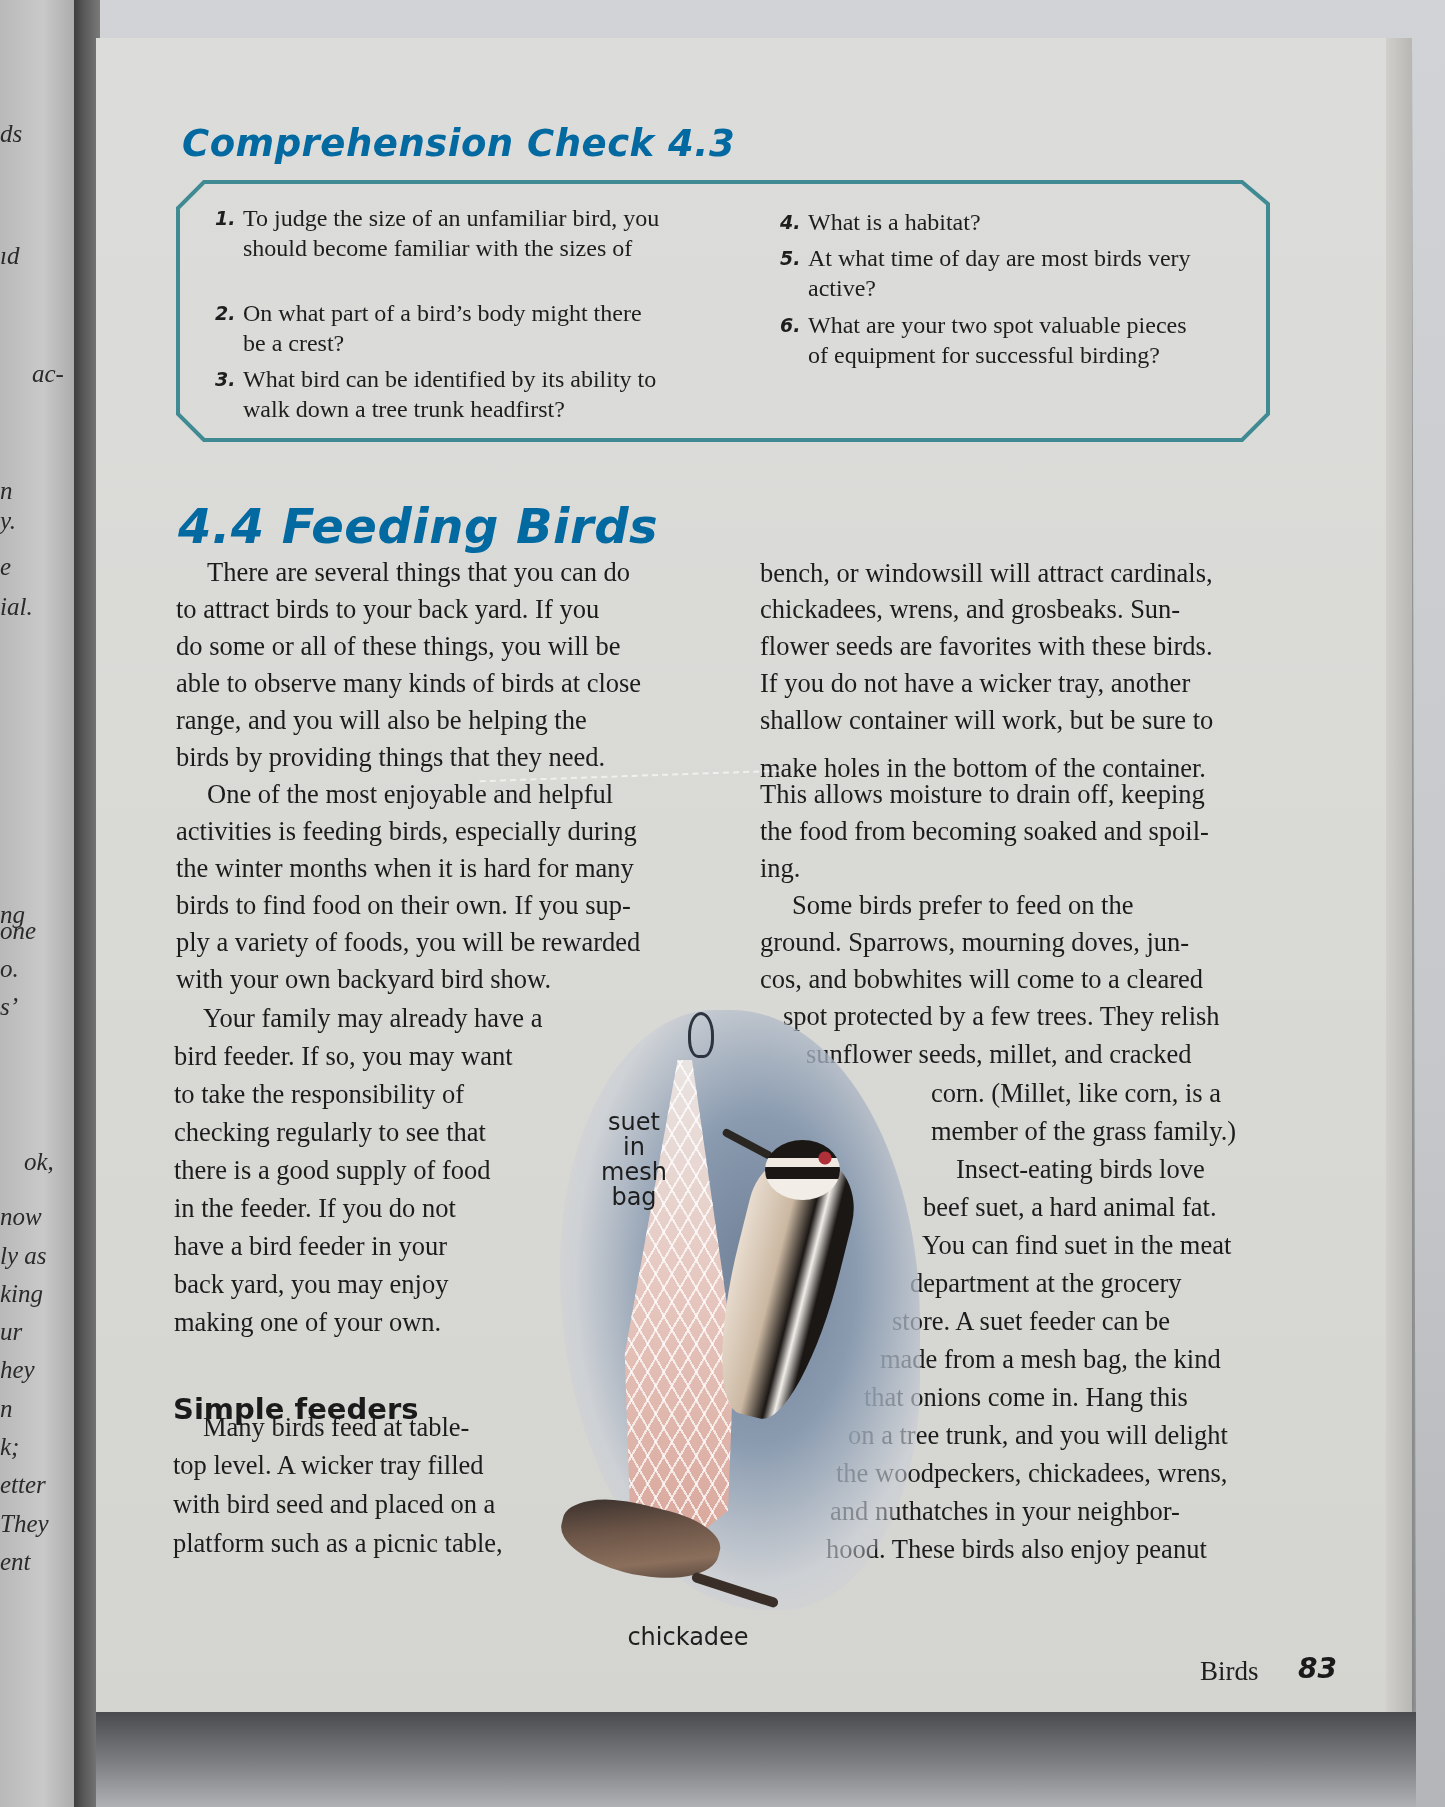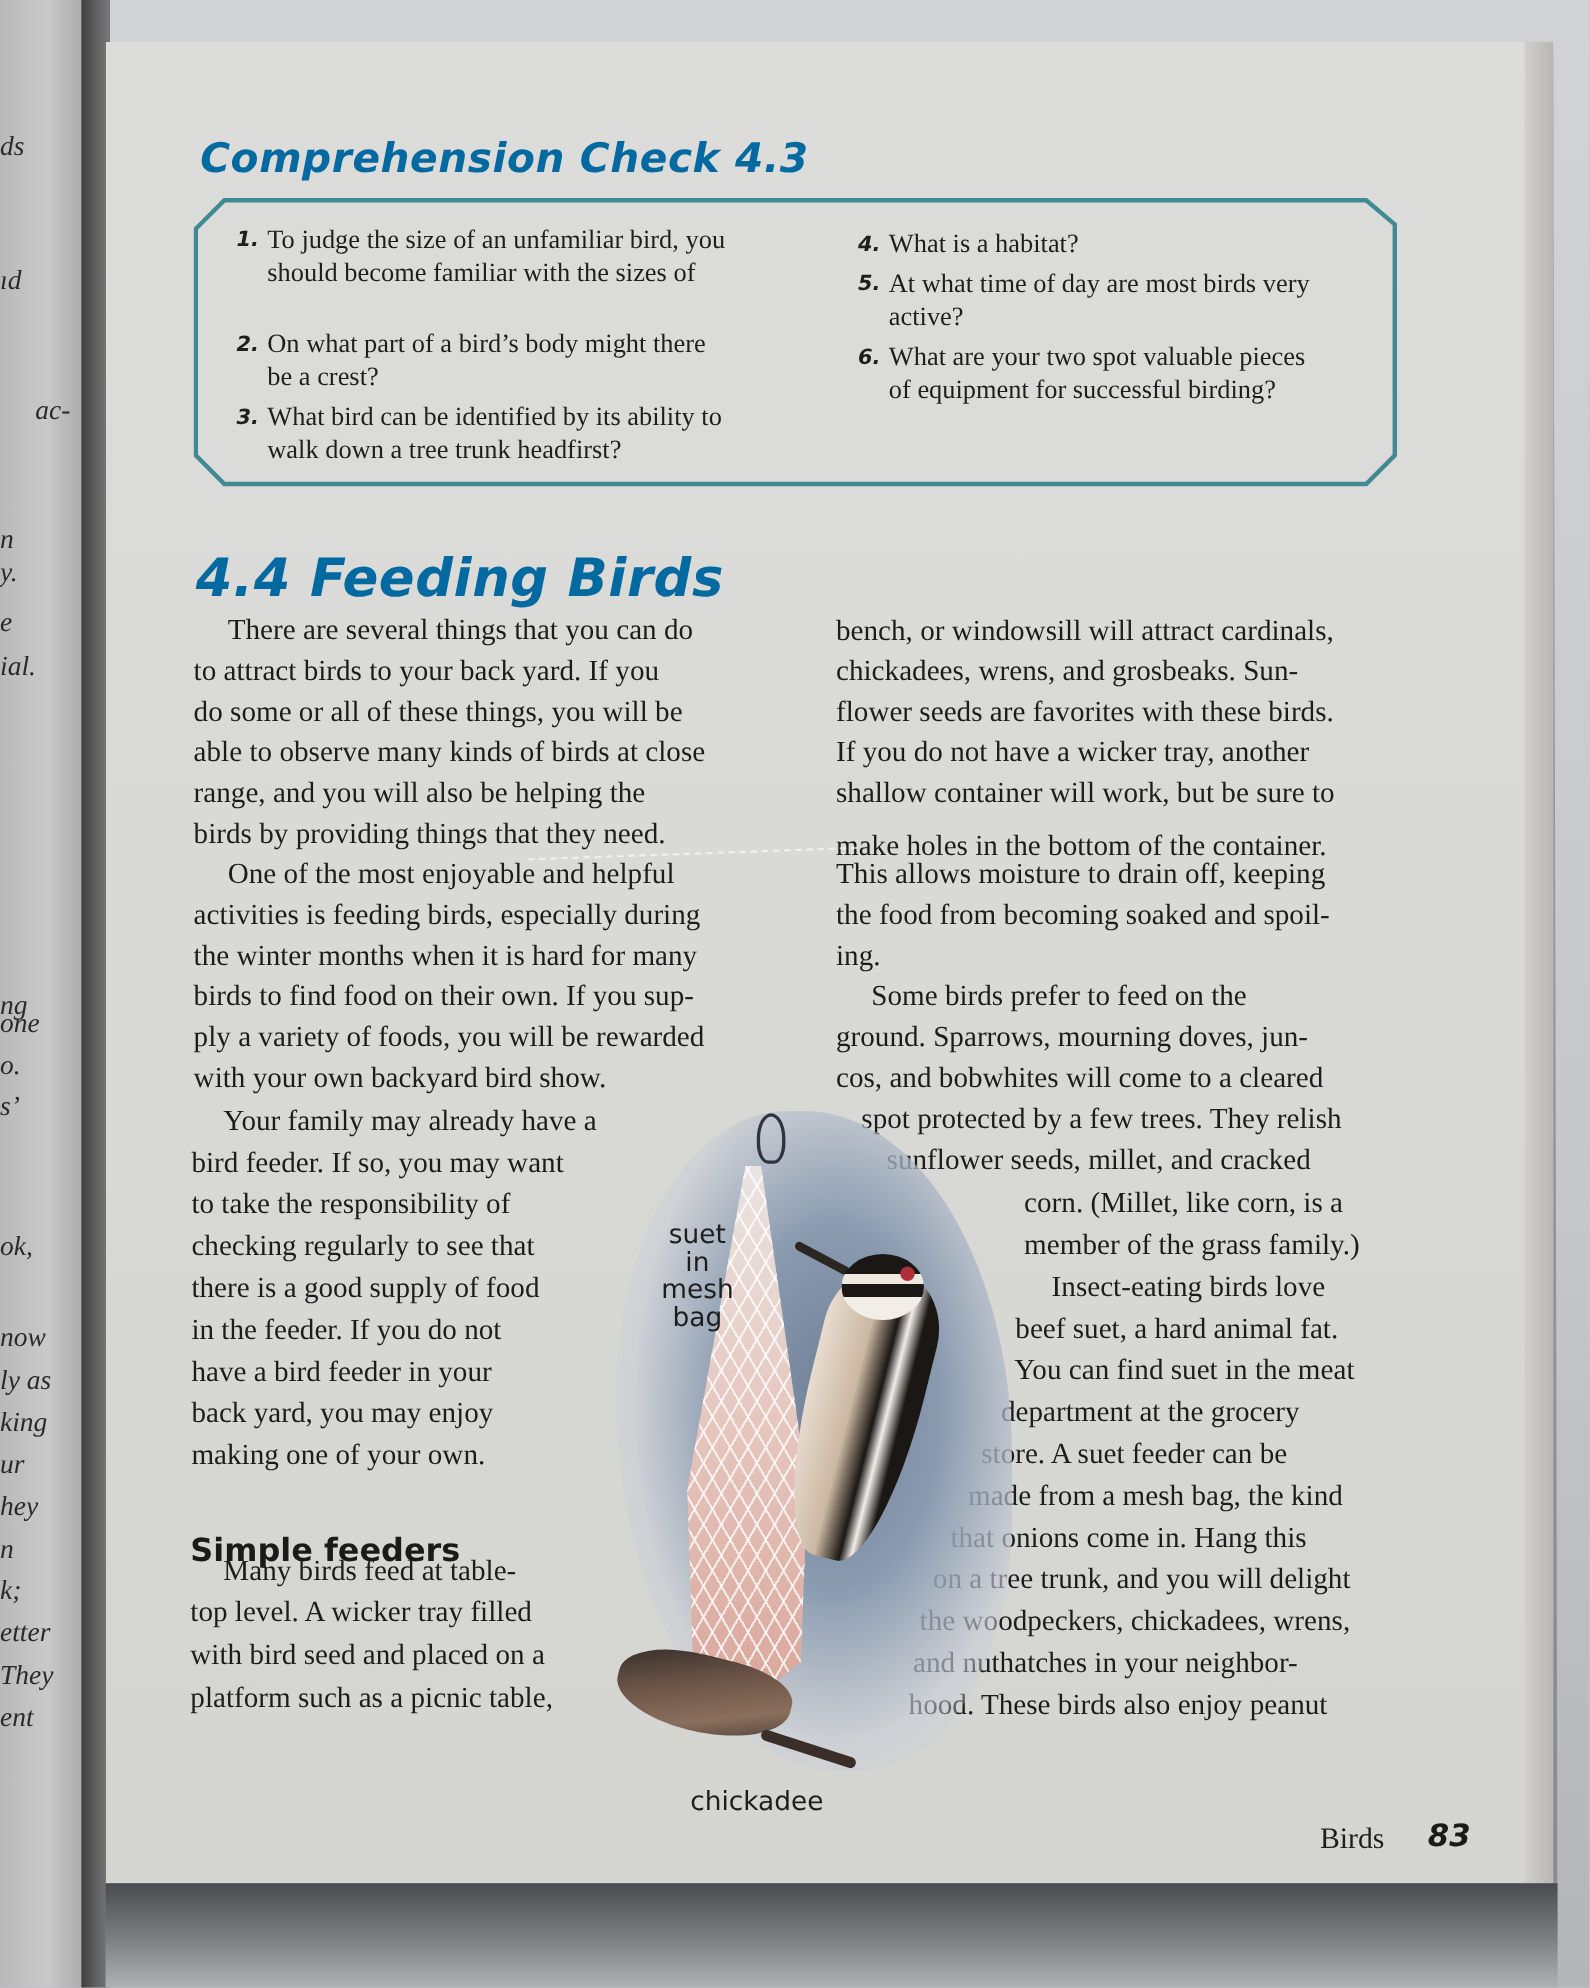--- a/index.html
+++ b/index.html
@@ -146,21 +146,21 @@
     <div class="frag" style="left: 0px; top: 242px;">ıd</div>
     <div class="frag" style="left: 0px; top: 360px; padding-left: 32px;">ac-</div>
     <div class="frag" style="left: 0px; top: 477px;">n</div>
     <div class="frag" style="left: 0px; top: 507px;">y.</div>
     <div class="frag" style="left: 0px; top: 553px;">e</div>
     <div class="frag" style="left: 0px; top: 593px;">ial.</div>
     <div class="frag" style="left: 0px; top: 868px; margin-top: 33px;">ng</div>
     <div class="frag" style="left: 0px; top: 917px;">one</div>
     <div class="frag" style="left: 0px; top: 955px;">o.</div>
     <div class="frag" style="left: 0px; top: 993px;">s’</div>
-    <div class="frag" style="left: 0px; top: 1120px;">ok,</div>
+    <div class="frag" style="left: 0px; top: 1148px; padding-left: 24px;">ok,</div>
     <div class="frag" style="left: 0px; top: 1203px;">now</div>
     <div class="frag" style="left: 0px; top: 1242px;">ly as</div>
     <div class="frag" style="left: 0px; top: 1280px;">king</div>
     <div class="frag" style="left: 0px; top: 1318px;">ur</div>
     <div class="frag" style="left: 0px; top: 1356px;">hey</div>
     <div class="frag" style="left: 0px; top: 1395px;">n</div>
     <div class="frag" style="left: 0px; top: 1433px;">k;</div>
     <div class="frag" style="left: 0px; top: 1471px;">etter</div>
     <div class="frag" style="left: 0px; top: 1510px;">They</div>
     <div class="frag" style="left: 0px; top: 1548px;">ent</div>

